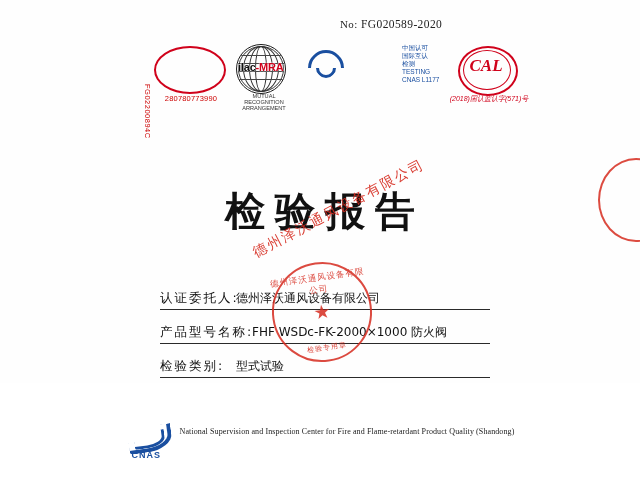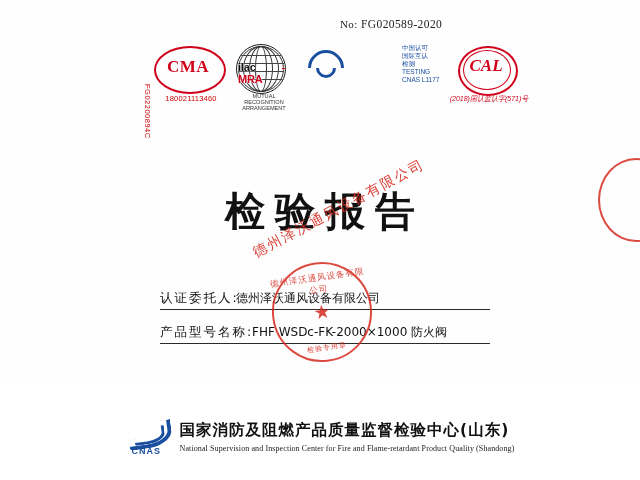--- a/index.html
+++ b/index.html
@@ -140,21 +140,21 @@
     left: 2px;
     top: 17px;
     width: 62px;
     font-size: 11px;
     font-weight: bold;
     color: #111;
     font-family: "Liberation Sans", sans-serif;
     letter-spacing: -0.2px;
     text-shadow: 0 0 1px #fff, 0 0 2px #fff;
   }
-  .ilac .label .red { color: #d0021b; padding-left: 26px; }
+  .ilac .label .red { color: #d0021b; }
   .ilac .sub {
     position: absolute;
     left: 0;
     top: 49px;
     width: 56px;
     text-align: center;
     font-size: 5.6px;
     color: #333;
     font-family: "Liberation Sans", sans-serif;
   }
@@ -467,22 +467,21 @@
     <span class="no-label">No:</span>
     <span>FG020589-2020</span>
   </div>
 
   <div class="logo-band">
 
     <div class="side-code">FG02200894C</div>
 
     <div class="cma">
       <div class="ring"></div>
-      <div class="cma-text">CMA</div>
-      <div class="cma-sub">180021113460</div>
+      <div class="cma-sub">280780773990</div>
     </div>
 
     <div class="ilac">
       <div class="globe">
         <i class="g1"></i>
           <i class="g2"></i>
           <i class="g3"></i>
           <i class="g4"></i>
         <div class="hl" style="top:10px"></div>
         <div class="hl" style="top:18px"></div>
@@ -520,35 +519,39 @@
     <div class="field-row">
       <span class="field-label">认证委托人:</span>
       <span class="field-value">德州泽沃通风设备有限公司</span>
       <span class="field-line"></span>
     </div>
     <div class="field-row">
       <span class="field-label">产品型号名称:</span>
       <span class="field-value" style="left:92px;">FHF WSDc-FK-2000×1000 防火阀</span>
       <span class="field-line"></span>
     </div>
+    <div class="field-row">
+      <span class="field-label">检验类别:</span>
+      <span class="field-value">型式试验</span>
+      <span class="field-line"></span>
+    </div>
   </div>
 
   <div class="diag-stamp">德州泽沃通风设备有限公司</div>
 
   <div class="seal">
     <div class="arc-top">德州泽沃通风设备有限公司</div>
     <div class="star">★</div>
     <div class="arc-bottom">检验专用章</div>
   </div>
 
   <div class="footer">
     <div class="footer-inner">
       <div class="sdqi-logo">
         <div class="swoosh"></div>
         <div class="swoosh2"></div>
         <div class="sdqi-text">CNAS</div>
       </div>
-      <div class="footer-cn">国家消防及阻燃产品质量监督检验中心(山东)</div>
       <div class="footer-en">National Supervision and Inspection Center for Fire and Flame-retardant Product Quality (Shandong)</div>
     </div>
   </div>
 
 </div>
 
 </body></html>

